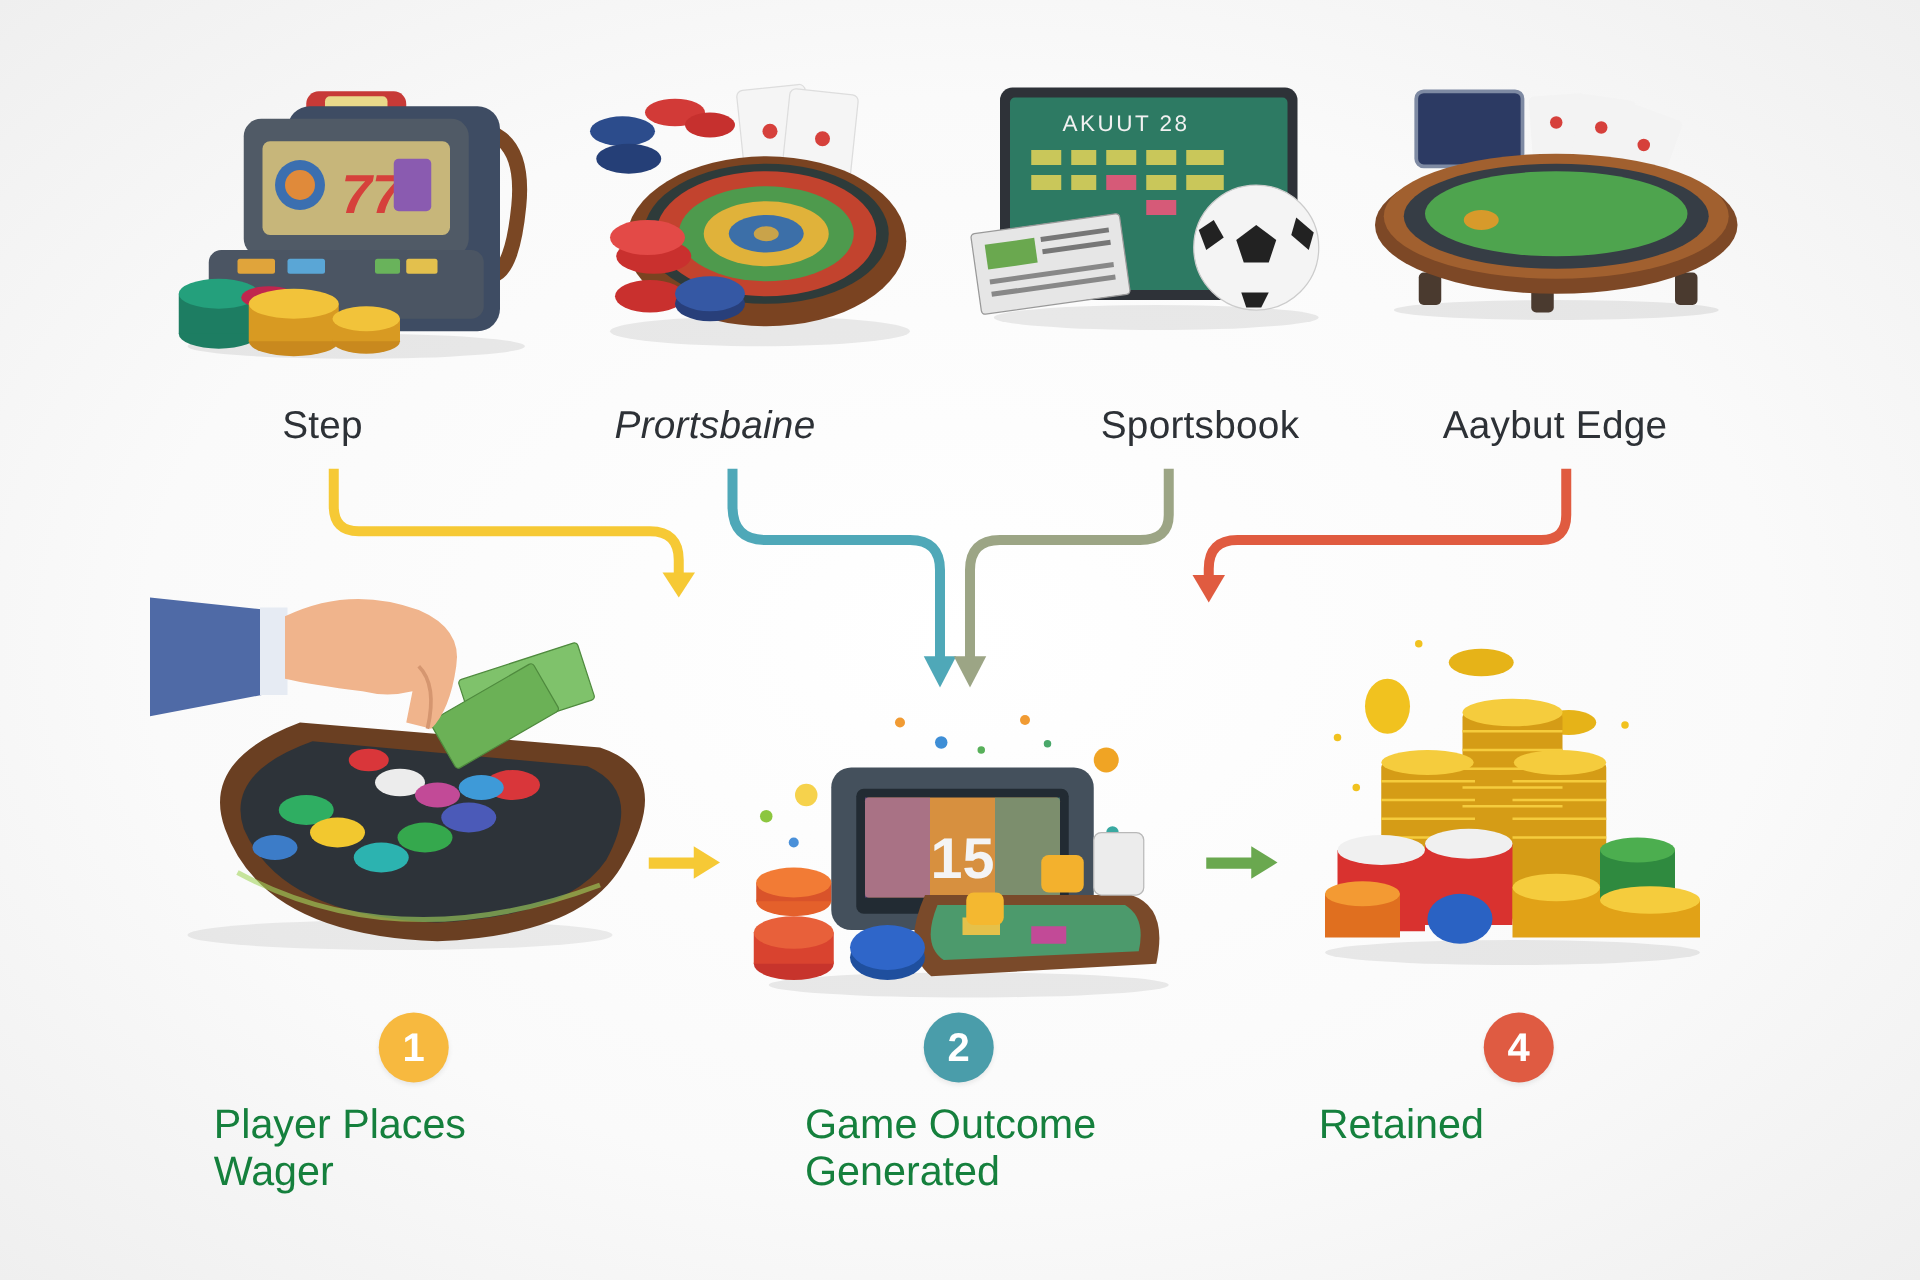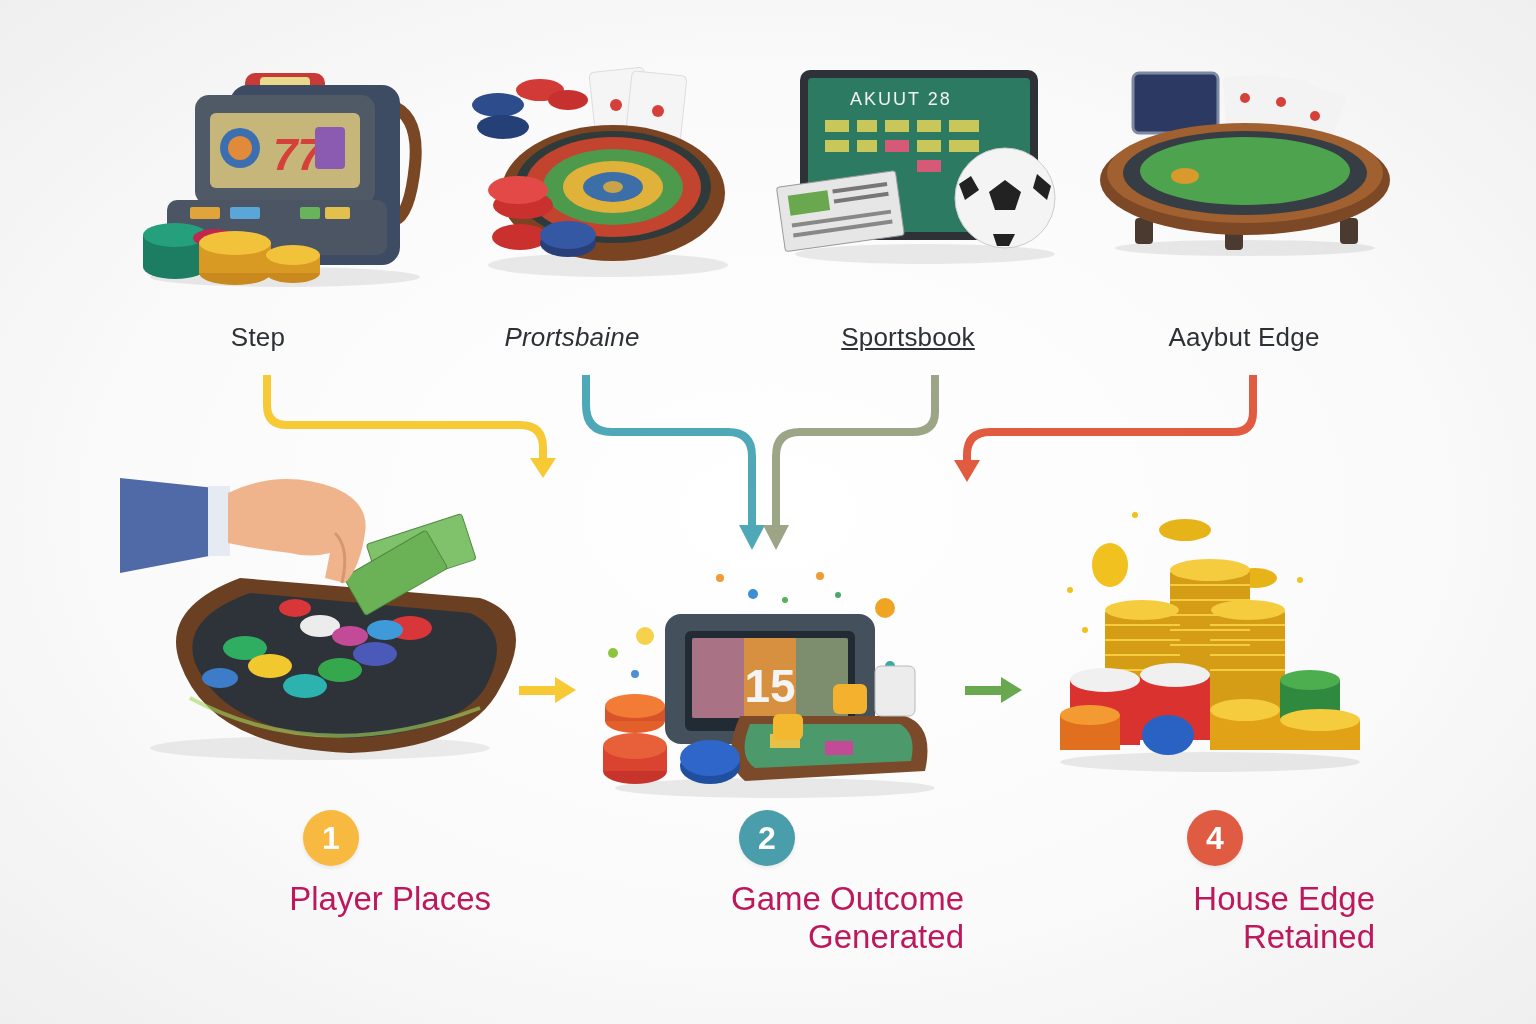--- a/index.html
+++ b/index.html
@@ -5,32 +5,32 @@
   * { box-sizing: border-box; margin: 0; padding: 0; }
   html, body { width: 1536px; height: 1024px; overflow: hidden; }
   body {
     background: radial-gradient(ellipse at center, #ffffff 0%, #fafafa 60%, #efefef 100%);
     font-family: "Liberation Sans", "DejaVu Sans", sans-serif;
     position: relative;
     color: #2f3337;
   }
   .abs { position: absolute; }
   .top-label {
-    position: absolute; top: 322px; font-size: 26px; color: #2d3136;
+    position: absolute; top: 322px; font-size: 31px; color: #2d3136;
     white-space: nowrap; transform: translateX(-50%); letter-spacing: 0.2px;
   }
   .step-badge {
     position: absolute; width: 56px; height: 56px; border-radius: 50%;
     color: #fff; font-weight: bold; font-size: 32px; display: flex;
     align-items: center; justify-content: center; transform: translateX(-50%);
     top: 810px; box-shadow: 0 2px 4px rgba(0,0,0,0.08);
   }
   .step-title {
     position: absolute; top: 880px; font-size: 33px; line-height: 38px;
-    text-align: right; transform: translateX(-50%); color: #be185d; width: 320px;
+    text-align: left; transform: translateX(-50%); color: #15803d; width: 320px;
   }
   .illus { position: absolute; }
   svg { display: block; }
 </style>
 </head>
 <body>
 
 <div class="illus" style="left:135px;top:45px;width:290px;height:245px;font-style:italic;">
   <svg width="290" height="245" viewBox="0 0 290 245">
     <ellipse cx="150" cy="232" rx="135" ry="10" fill="#000" opacity="0.08"></ellipse>
@@ -149,21 +149,21 @@
     <ellipse cx="150" cy="112" rx="145" ry="55" fill="#7d4826"></ellipse>
     <ellipse cx="150" cy="105" rx="138" ry="50" fill="#a1602f"></ellipse>
     <ellipse cx="150" cy="105" rx="122" ry="42" fill="#363d45"></ellipse>
     <ellipse cx="150" cy="103" rx="105" ry="34" fill="#4ea44e"></ellipse>
     <ellipse cx="90" cy="108" rx="14" ry="8" fill="#d79a2b"></ellipse>
   </svg>
 </div>
 
 <div class="top-label" style="left:258px;">Step</div>
 <div class="top-label" style="left:572px;font-style:italic;">Prortsbaine</div>
-<div class="top-label" style="left:908px;text-decoration:underline;">Sportsbook</div>
+<div class="top-label" style="left:960px;">Sportsbook</div>
 <div class="top-label" style="left:1244px;">Aaybut Edge</div>
 
 <svg class="abs" style="left:0;top:0;" width="1536" height="1024" viewBox="0 0 1536 1024">
 
   <path d="M267 375 V405 Q267 425 287 425 H520 Q543 425 543 448 V462" stroke="#f6c935" stroke-width="8" fill="none"></path>
   <polygon points="530,458 556,458 543,478" fill="#f6c935"></polygon>
 
   <path d="M586 375 V405 Q586 432 612 432 H728 Q752 432 752 456 V528" stroke="#4fa8b8" stroke-width="8" fill="none"></path>
   <polygon points="739,525 765,525 752,550" fill="#4fa8b8"></polygon>
 
@@ -317,21 +317,21 @@
     <ellipse cx="40" cy="205" rx="30" ry="10" fill="#f39a33"></ellipse>
   </svg>
 </div>
 
 <div class="step-badge" style="left:331px;background:#f7b93f;">1</div>
 <div class="step-badge" style="left:767px;background:#4a9daa;">2</div>
 <div class="step-badge" style="left:1215px;background:#df5b42;">4</div>
 
 <div class="step-title" style="left:331px;">
   <div>Player Places</div>
+  <div>Wager</div>
 </div>
 <div class="step-title" style="left:804px;">
   <div>Game Outcome</div>
   <div>Generated</div>
 </div>
 <div class="step-title" style="left:1215px;">
-  <div>House Edge</div>
   <div>Retained</div>
 </div>
 
 </body></html>

